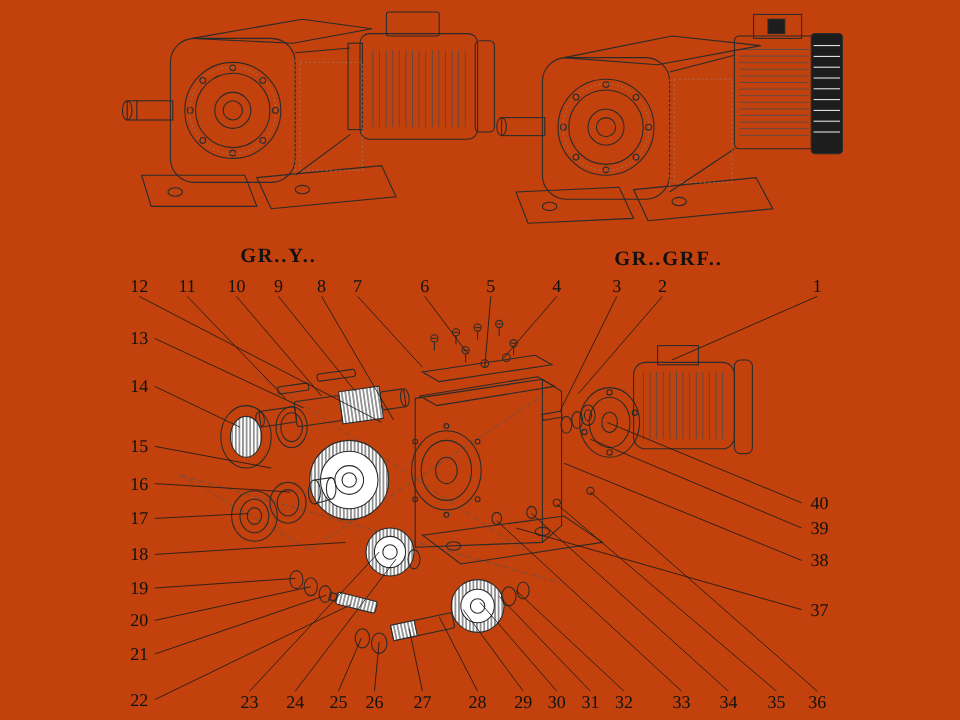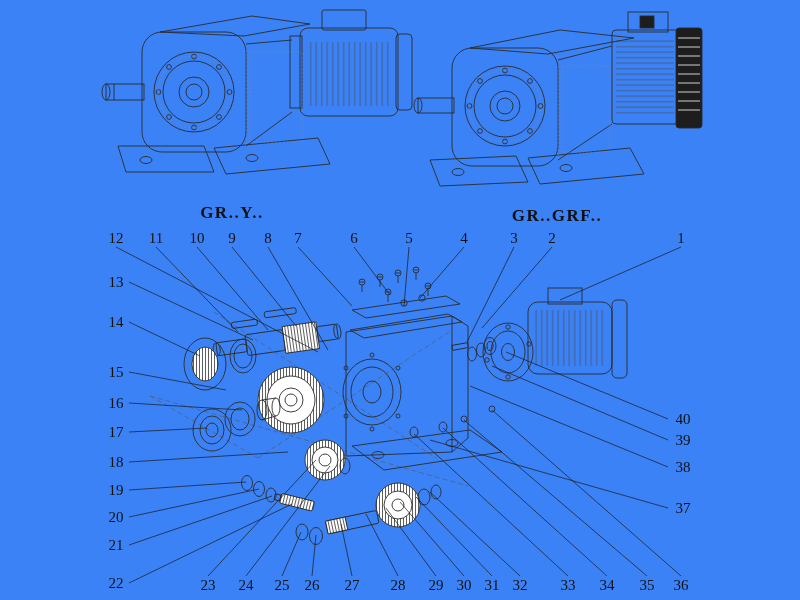--- a/index.html
+++ b/index.html
@@ -1,16 +1,16 @@
 <!DOCTYPE html>
 <html><head>
 <meta charset="utf-8">
 <style>
   html,body{margin:0;padding:0;background:#ffffff;}
-  .stage{position:relative;width:800px;height:600px;background:#3b82f6;overflow:hidden;
+  .stage{position:relative;width:800px;height:600px;background:#c2410c;overflow:hidden;
          font-family:"Liberation Serif", serif;}
   svg{display:block;}
   .ol{stroke:#2b2b2b;stroke-width:0.9;fill:none;}
   .hidden-line{stroke:#8f8f8f;stroke-width:0.5;stroke-dasharray:1.6 2.2;fill:none;}
   .dash{stroke:#555;stroke-width:0.6;stroke-dasharray:5 3;fill:none;}
   .leader{stroke:#1a1a1a;stroke-width:0.7;fill:none;}
   .callout-num{font-family:"Liberation Serif", serif;font-size:15px;fill:#111;text-anchor:middle;}
   .model-label{font-family:"Liberation Serif", serif;font-size:17px;font-weight:bold;
                fill:#111;letter-spacing:1.5px;text-anchor:middle;}
 </style>

